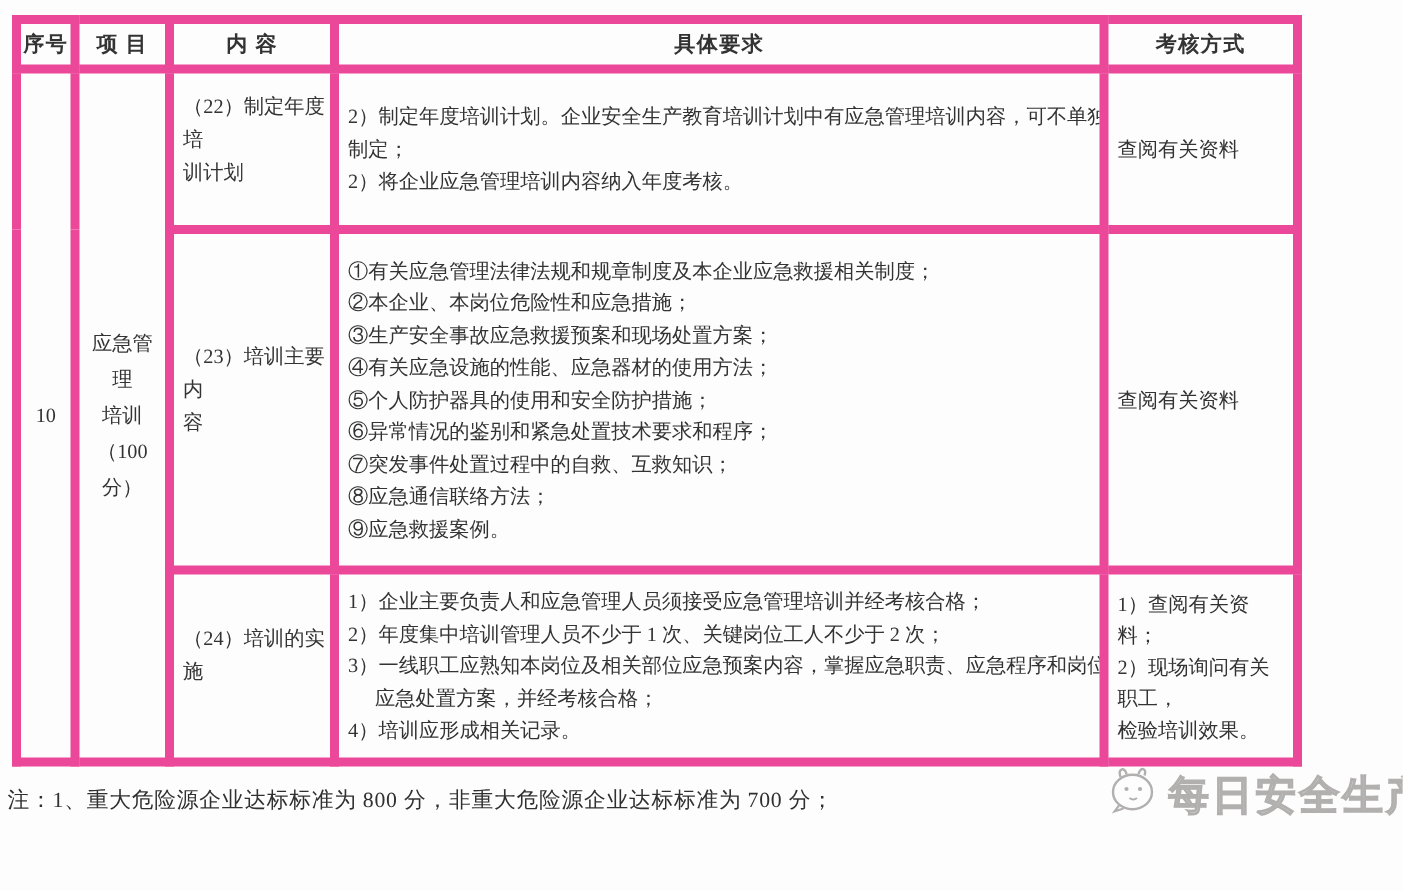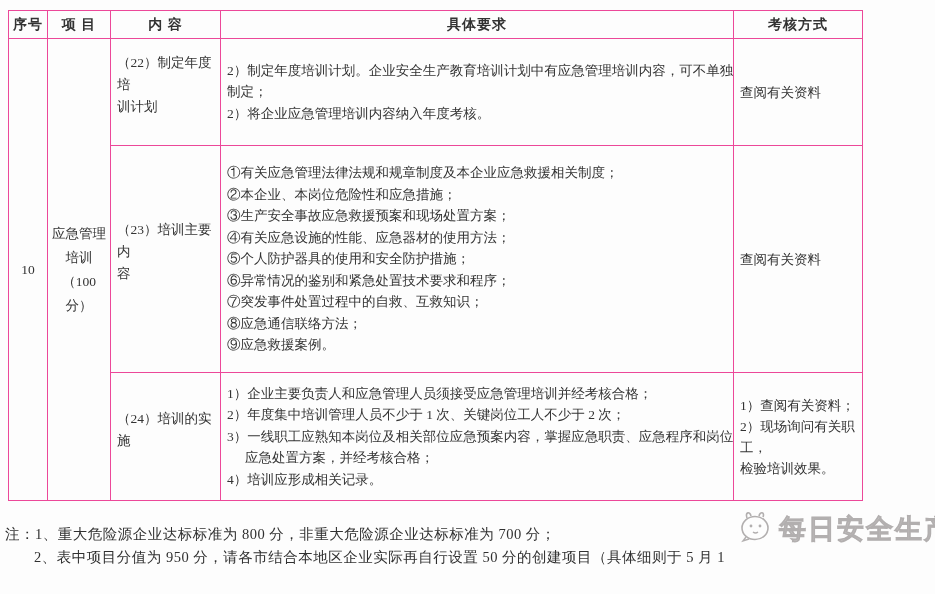--- a/index.html
+++ b/index.html
@@ -11,21 +11,21 @@
   }
   .sheet {
     position:relative; width:935px; height:594px;
     background:#fdfdfd; overflow:hidden;
   }
   table.assess-table {
     position:absolute; left:8px; top:10px;
     width:854px; border-collapse:collapse; table-layout:fixed;
   }
   .assess-table th, .assess-table td {
-    border:1px solid #ec4899;
+    border:6px solid #ec4899;
     vertical-align:middle;
     overflow:hidden;
   }
   .assess-table th {
     font-weight:bold; font-size:14px; text-align:center;
     letter-spacing:1px; padding:0; height:27px;
   }
   td.serial-cell { text-align:center; font-size:13.5px; }
   td.project-cell { text-align:center; font-size:13.5px; line-height:24px; padding:0 2px; }
   td.content-cell { padding:2px 3px 16px 6px; font-size:13.5px; line-height:22px; }
@@ -133,21 +133,20 @@
         <div>1）查阅有关资料；</div>
         <div>2）现场询问有关职工，</div>
         <div>检验培训效果。</div>
       </td>
     </tr>
   </tbody>
     </table>
 
   <div class="notes">
     <div class="note-line">注：1、重大危险源企业达标标准为 800 分，非重大危险源企业达标标准为 700 分；</div>
-    <div class="note-line note-indent">2、表中项目分值为 950 分，请各市结合本地区企业实际再自行设置 50 分的创建项目（具体细则于 5 月 1</div>
   </div>
 
   <div class="watermark">
     <span>
       <svg width="40" height="38" viewBox="0 0 40 38" fill="none">
         <path d="M10 10 C8 4, 13 3, 14 8" stroke="#b2afaf" stroke-width="1.6" fill="none"></path>
         <path d="M22 8 C23 3, 28 4, 26 9" stroke="#b2afaf" stroke-width="1.6" fill="none"></path>
         <ellipse cx="18" cy="20" rx="13" ry="11.5" stroke="#b2afaf" stroke-width="1.6" fill="none"></ellipse>
         <circle cx="14" cy="18" r="1.4" fill="#b2afaf"></circle>
         <circle cx="23" cy="18" r="1.4" fill="#b2afaf"></circle>

